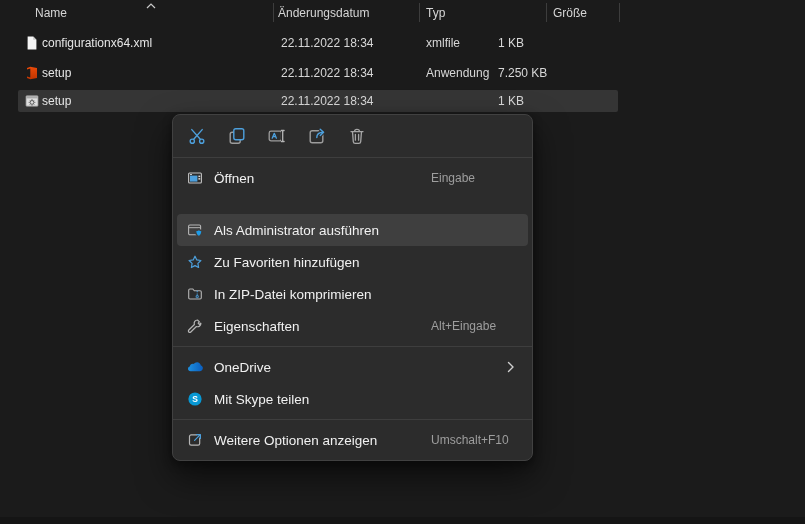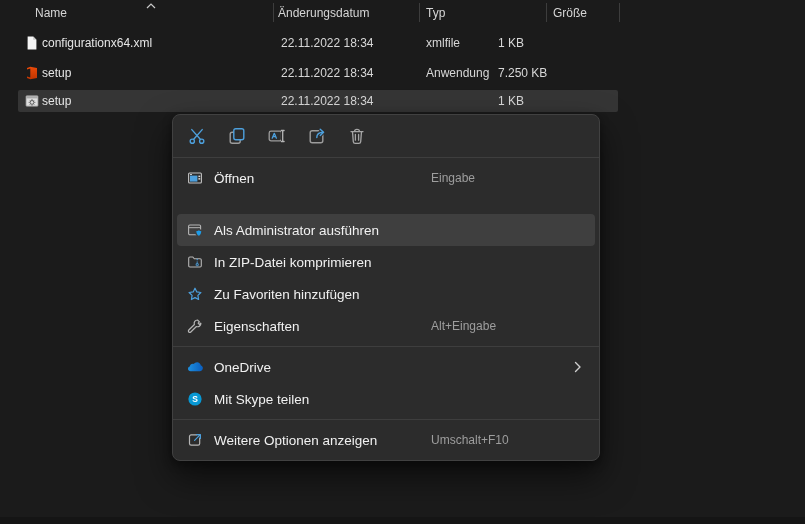--- a/index.html
+++ b/index.html
@@ -23,21 +23,21 @@
   .cell { position:absolute; top:0; height:22px; line-height:22px; font-size:12px;
     color:#e6e6e6; white-space:nowrap; }
   .cell.dim { color:#d8d8d8; }
   .file-icon { position:absolute; left:6px; top:3px; width:16px; height:16px; }
   .c-name { left:24px; }
   .c-date { left:263px; }
   .c-type { left:408px; }
   .c-size { left:480px; width:115px; text-align:left; }
 
   
-  .context-menu { position:absolute; left:172px; top:114px; width:428px;
+  .context-menu { position:absolute; left:172px; top:114px; width:361px;
     background:#2c2c2c; border:1px solid #414141; border-radius:8px;
     box-shadow:0 16px 34px rgba(0,0,0,.55), 0 3px 10px rgba(0,0,0,.4); }
   .qa-row { height:42px; display:flex; align-items:center; padding-left:9px; gap:10px; }
   .qa-btn { width:30px; height:30px; border-radius:4px; display:flex;
     align-items:center; justify-content:center; }
   .menu-sep { height:1px; background:#3e3e3e; }
   .menu-group { padding:4px; }
   .menu-item { position:relative; height:32px; border-radius:4px;
     display:flex; align-items:center; padding:0 10px; }
   .menu-item.hovered { background:#3f3f3f;margin-top:20px; }
@@ -191,36 +191,36 @@
             <rect x="1.6" y="3" width="12" height="9.8" rx="1.2" fill="none" stroke="#b5b5b5" stroke-width="1.1"></rect>
             <path d="M1.6 5.7 H13.6" stroke="#b5b5b5" stroke-width="1"></path>
             <path d="M11.8 7.2 C12.7 8.1 13.8 8.5 15 8.5 C15 11.6 13.8 13.7 11.8 14.6 C9.8 13.7 8.6 11.6 8.6 8.5 C9.8 8.5 10.9 8.1 11.8 7.2 Z" fill="#1e9ce8" stroke="#3f3f3f" stroke-width="1.4"></path>
           </svg>
         </span>
         <span class="mi-label">Als Administrator ausführen</span>
       </div>
 
       <div class="menu-item">
         <span class="mi-icon">
+          <svg width="16" height="16" viewBox="0 0 16 16" fill="none" stroke="#4da0dd" stroke-width="1.2" stroke-linejoin="round">
+            <path d="M8 2.2 L9.8 5.9 L13.9 6.5 L10.9 9.4 L11.6 13.5 L8 11.6 L4.4 13.5 L5.1 9.4 L2.1 6.5 L6.2 5.9 Z"></path>
+          </svg>
+        </span>
+        <span class="mi-label">Zu Favoriten hinzufügen</span>
+      </div>
+
+      <div class="menu-item">
+        <span class="mi-icon">
           <svg width="16" height="16" viewBox="0 0 16 16" fill="none">
             <path d="M1.7 5.2 V4.2 C1.7 3.5 2.2 3 2.9 3 H5.8 L7.3 4.8 H13.1 C13.8 4.8 14.3 5.3 14.3 6 V11.8 C14.3 12.5 13.8 13 13.1 13 H2.9 C2.2 13 1.7 12.5 1.7 11.8 Z" stroke="#b5b5b5" stroke-width="1.1"></path>
             <path d="M10.2 4.8 V9.2" stroke="#4da0dd" stroke-width="1.1" stroke-dasharray="1.4 1.2"></path>
             <rect x="9.2" y="9.5" width="2" height="2.2" rx="0.4" stroke="#4da0dd" stroke-width="1"></rect>
           </svg>
         </span>
         <span class="mi-label">In ZIP-Datei komprimieren</span>
-      </div>
-
-      <div class="menu-item">
-        <span class="mi-icon">
-          <svg width="16" height="16" viewBox="0 0 16 16" fill="none" stroke="#4da0dd" stroke-width="1.2" stroke-linejoin="round">
-            <path d="M8 2.2 L9.8 5.9 L13.9 6.5 L10.9 9.4 L11.6 13.5 L8 11.6 L4.4 13.5 L5.1 9.4 L2.1 6.5 L6.2 5.9 Z"></path>
-          </svg>
-        </span>
-        <span class="mi-label">Zu Favoriten hinzufügen</span>
       </div>
 
 
       <div class="menu-item">
         <span class="mi-icon">
           <svg width="16" height="16" viewBox="0 0 16 16" fill="none" stroke="#b5b5b5" stroke-width="1.2" stroke-linecap="round" stroke-linejoin="round">
             <path d="M13.9 5.4 a3.3 3.3 0 0 1-4.5 3.1 L3.8 14 a1.4 1.4 0 0 1-2-2 L7.4 6.5 a3.3 3.3 0 0 1 3.1-4.5 l1.9 1.9 -1.3 1.3 1.3 1.3 1.3-1.3 Z"></path>
           </svg>
         </span>
         <span class="mi-label">Eigenschaften</span>

